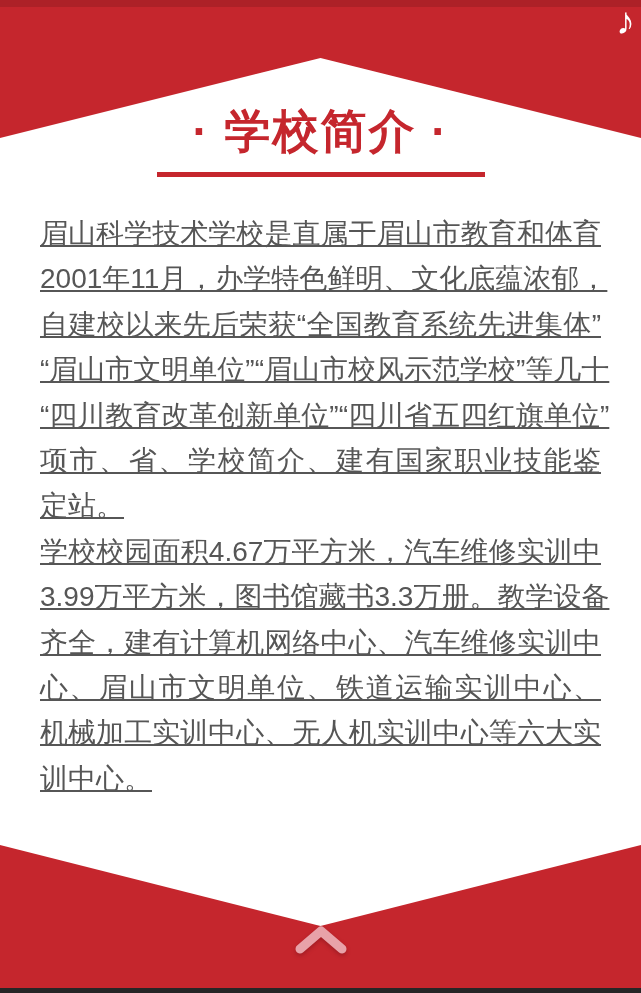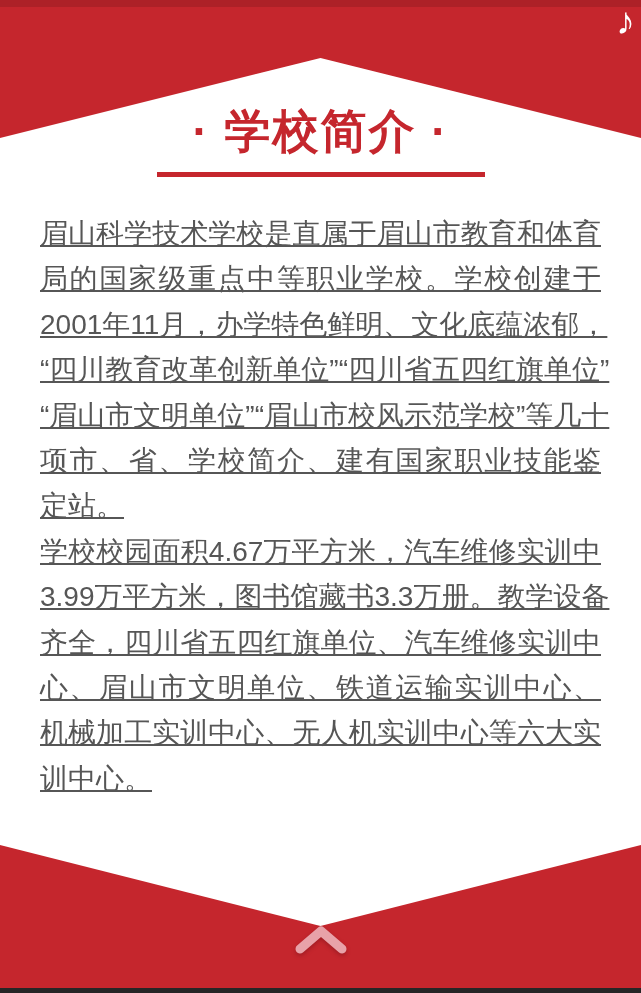--- a/index.html
+++ b/index.html
@@ -79,29 +79,29 @@
 <div class="page">
   <div class="top-shade"></div>
 
   <div class="music-note">♪</div>
 
   <div class="panel">
     <h1 class="page-title">· 学校简介 ·</h1>
     <div class="title-underline"></div>
     <div class="article" id="article">
         <div class="line">眉山科学技术学校是直属于眉山市教育和体育</div>
-        <div class="line">局的国家级重点中等职业学校。学校创建于</div>
         <div class="line">2001年11月，办学特色鲜明、文化底蕴浓郁，</div>
+        <div class="line">自建校以来先后荣获“全国教育系统先进集体”</div>
+        <div class="line">“眉山市文明单位”“眉山市校风示范学校”等几十</div>
         <div class="line">“四川教育改革创新单位”“四川省五四红旗单位”</div>
-        <div class="line">“眉山市文明单位”“眉山市校风示范学校”等几十</div>
         <div class="line">项市、省、学校简介、建有国家职业技能鉴</div>
         <div class="line line-last">定站。</div>
         <div class="line">学校校园面积4.67万平方米，汽车维修实训中</div>
         <div class="line">3.99万平方米，图书馆藏书3.3万册。教学设备</div>
-        <div class="line">齐全，四川省五四红旗单位、汽车维修实训中</div>
+        <div class="line">齐全，建有计算机网络中心、汽车维修实训中</div>
         <div class="line">心、眉山市文明单位、铁道运输实训中心、</div>
         <div class="line">机械加工实训中心、无人机实训中心等六大实</div>
         <div class="line line-last">训中心。</div>
       </div>
   </div>
 
   <div class="chevron-btn">
     <svg width="58" height="34" viewBox="0 0 58 34">
       <polyline points="8,25 29,7 50,25" fill="none" stroke="#e8a2a9" stroke-width="9" stroke-linecap="round" stroke-linejoin="round"></polyline>
     </svg>

